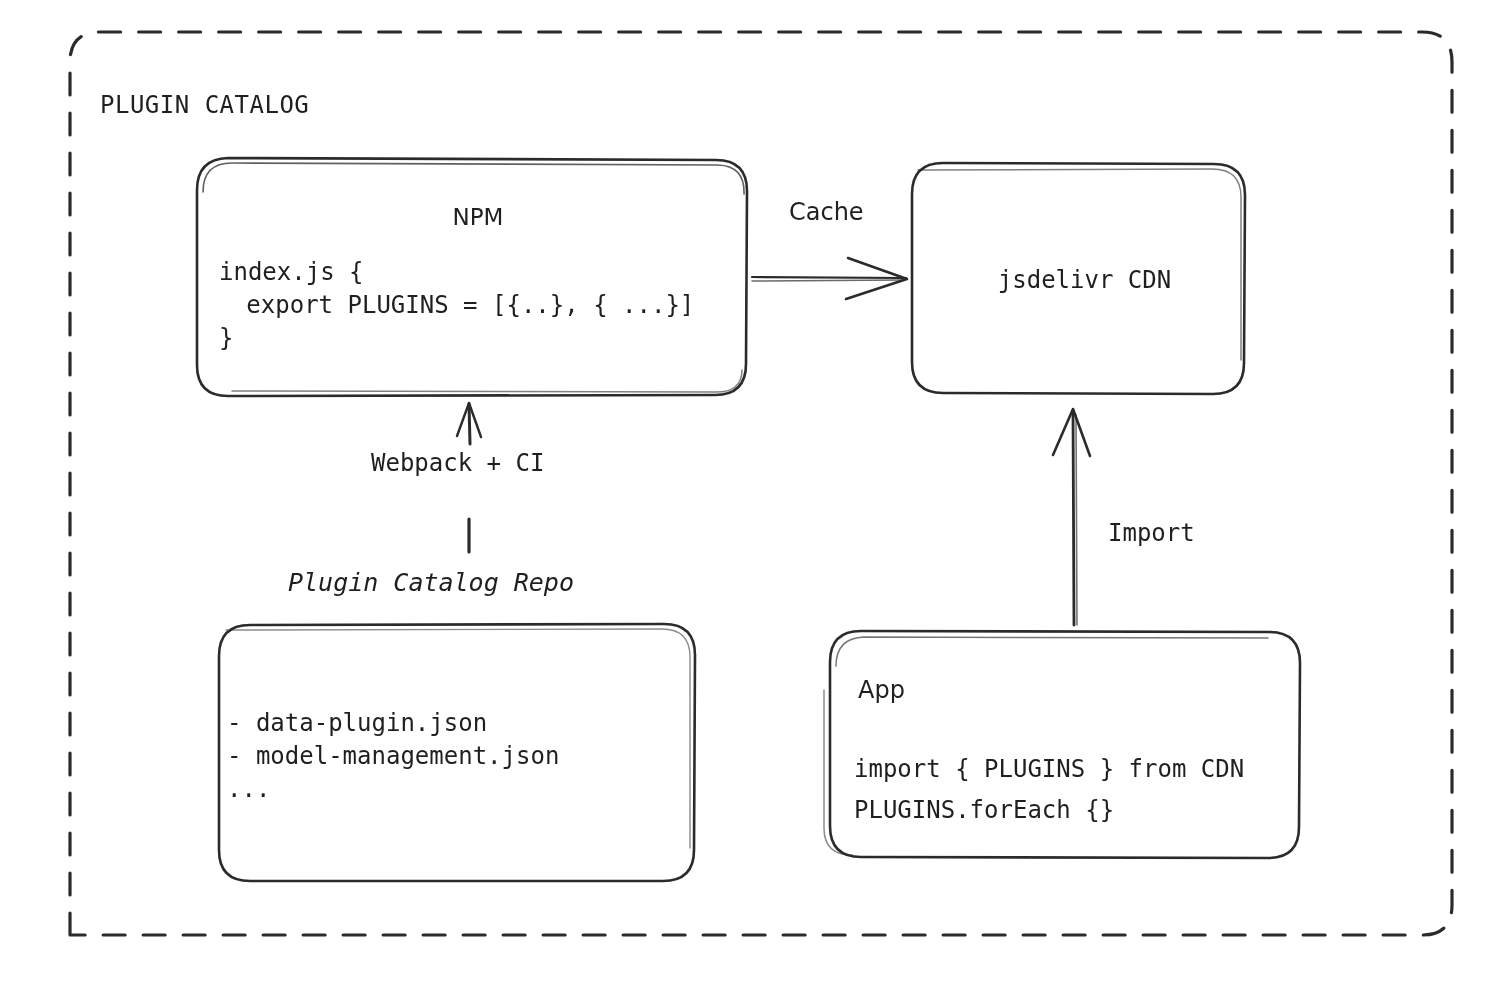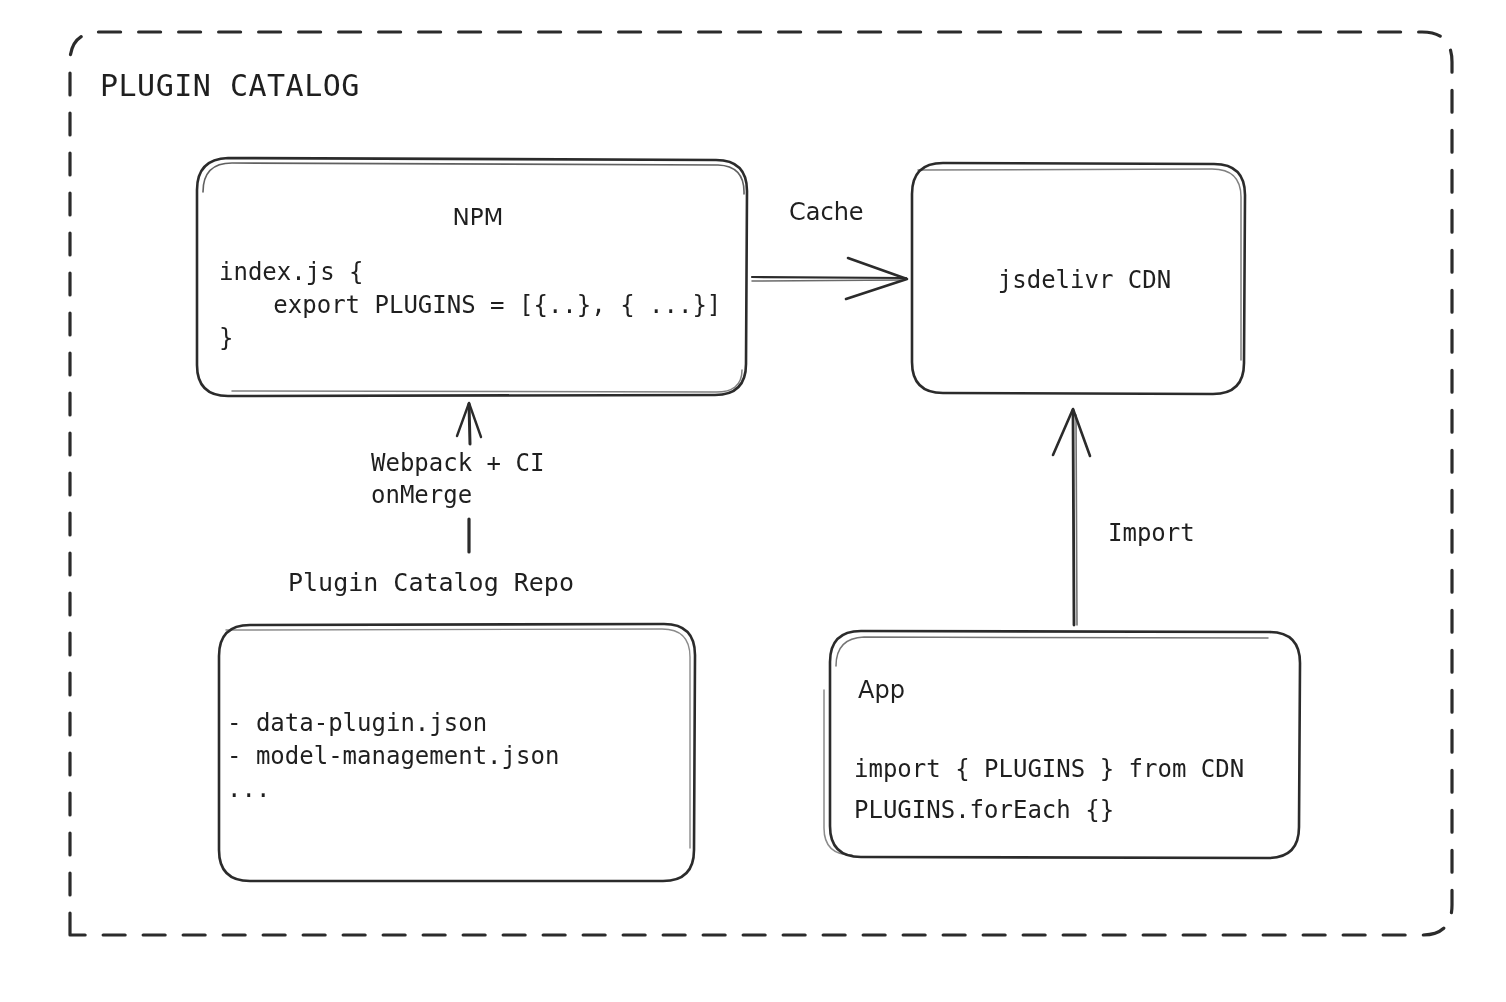--- a/index.html
+++ b/index.html
@@ -21,23 +21,23 @@
     left: 0; top: 0;
     width: 1506px;
     height: 1002px;
     pointer-events: none;
   }
 
   
   .frame-label {
     position: absolute;
     left: 100px;
-    top: 68px;
+    top: 91px;
     font-family: "DejaVu Sans Mono", "Liberation Mono", monospace;
-    font-size: 30px;
+    font-size: 24px;
     letter-spacing: 0.5px;
     color: #1f1f1f;
     white-space: nowrap;
   }
 
   
   .node {
     position: absolute;
     box-sizing: border-box;
   }
@@ -80,20 +80,21 @@
     font-family: "DejaVu Sans", "Liberation Sans", sans-serif;
   }
 
   
   .box-caption {
     position: absolute;
     font-family: "DejaVu Sans Mono", "Liberation Mono", monospace;
     font-size: 25px;
     color: #1f1f1f;
     white-space: nowrap;
+    font-style: italic;
   }
 </style>
 </head>
 <body>
 
 <div id="canvas">
 
   <svg id="sketch-layer" viewBox="0 0 1506 1002">
     <g fill="none" stroke="#2b2b2b" stroke-linecap="round" stroke-linejoin="round">
 
@@ -126,21 +127,21 @@
       <path d="M 1053 455 L 1073 409 L 1090 456" stroke-width="2.6"></path>
 
     </g>
   </svg>
 
   <div class="frame-label">PLUGIN CATALOG</div>
 
   <div class="node" style="left:197px; top:158px; width:550px; height:238px;">
     <div class="node-title-center" style="top:46px;">NPM</div>
     <div class="code-block" style="left:22px; top:98px;">index.js {</div>
-    <div class="code-block" style="left:33px; top:131px;">   export PLUGINS = [{..}, { ...}]</div>
+    <div class="code-block" style="left:6px; top:131px;">   export PLUGINS = [{..}, { ...}]</div>
     <div class="code-block" style="left:22px; top:164px;">}</div>
   </div>
 
   <div class="node" style="left:912px; top:163px; width:333px; height:231px;">
     <div class="node-title-center" style="top:103px; font-family:'DejaVu Sans Mono','Liberation Mono',monospace; font-size:24px;">jsdelivr CDN</div>
   </div>
 
   <div class="box-caption" style="left:288px; top:568px;">Plugin Catalog Repo</div>
 
   <div class="node" style="left:219px; top:624px; width:405px; height:257px;">
@@ -152,17 +153,16 @@
   <div class="node" style="left:830px; top:631px; width:470px; height:227px;">
     <div class="node-title-left" style="left:28px; top:45px;">App</div>
     <div class="code-block" style="left:24px; top:122px;">import { PLUGINS } from CDN</div>
     <div class="code-block" style="left:24px; top:163px;">PLUGINS.forEach {}</div>
   </div>
 
   <div class="edge-label sans" style="left:789px; top:196px;">Cache</div>
 
   <div class="edge-label" style="left:371px; top:447px; width:196px;">Webpack + CI</div>
 
-  <div class="edge-label" style="left:371px; top:479px; width:196px;">onMerge</div>
 
   <div class="edge-label" style="left:1108px; top:517px;">Import</div>
 
 </div>
 
 </body></html>

